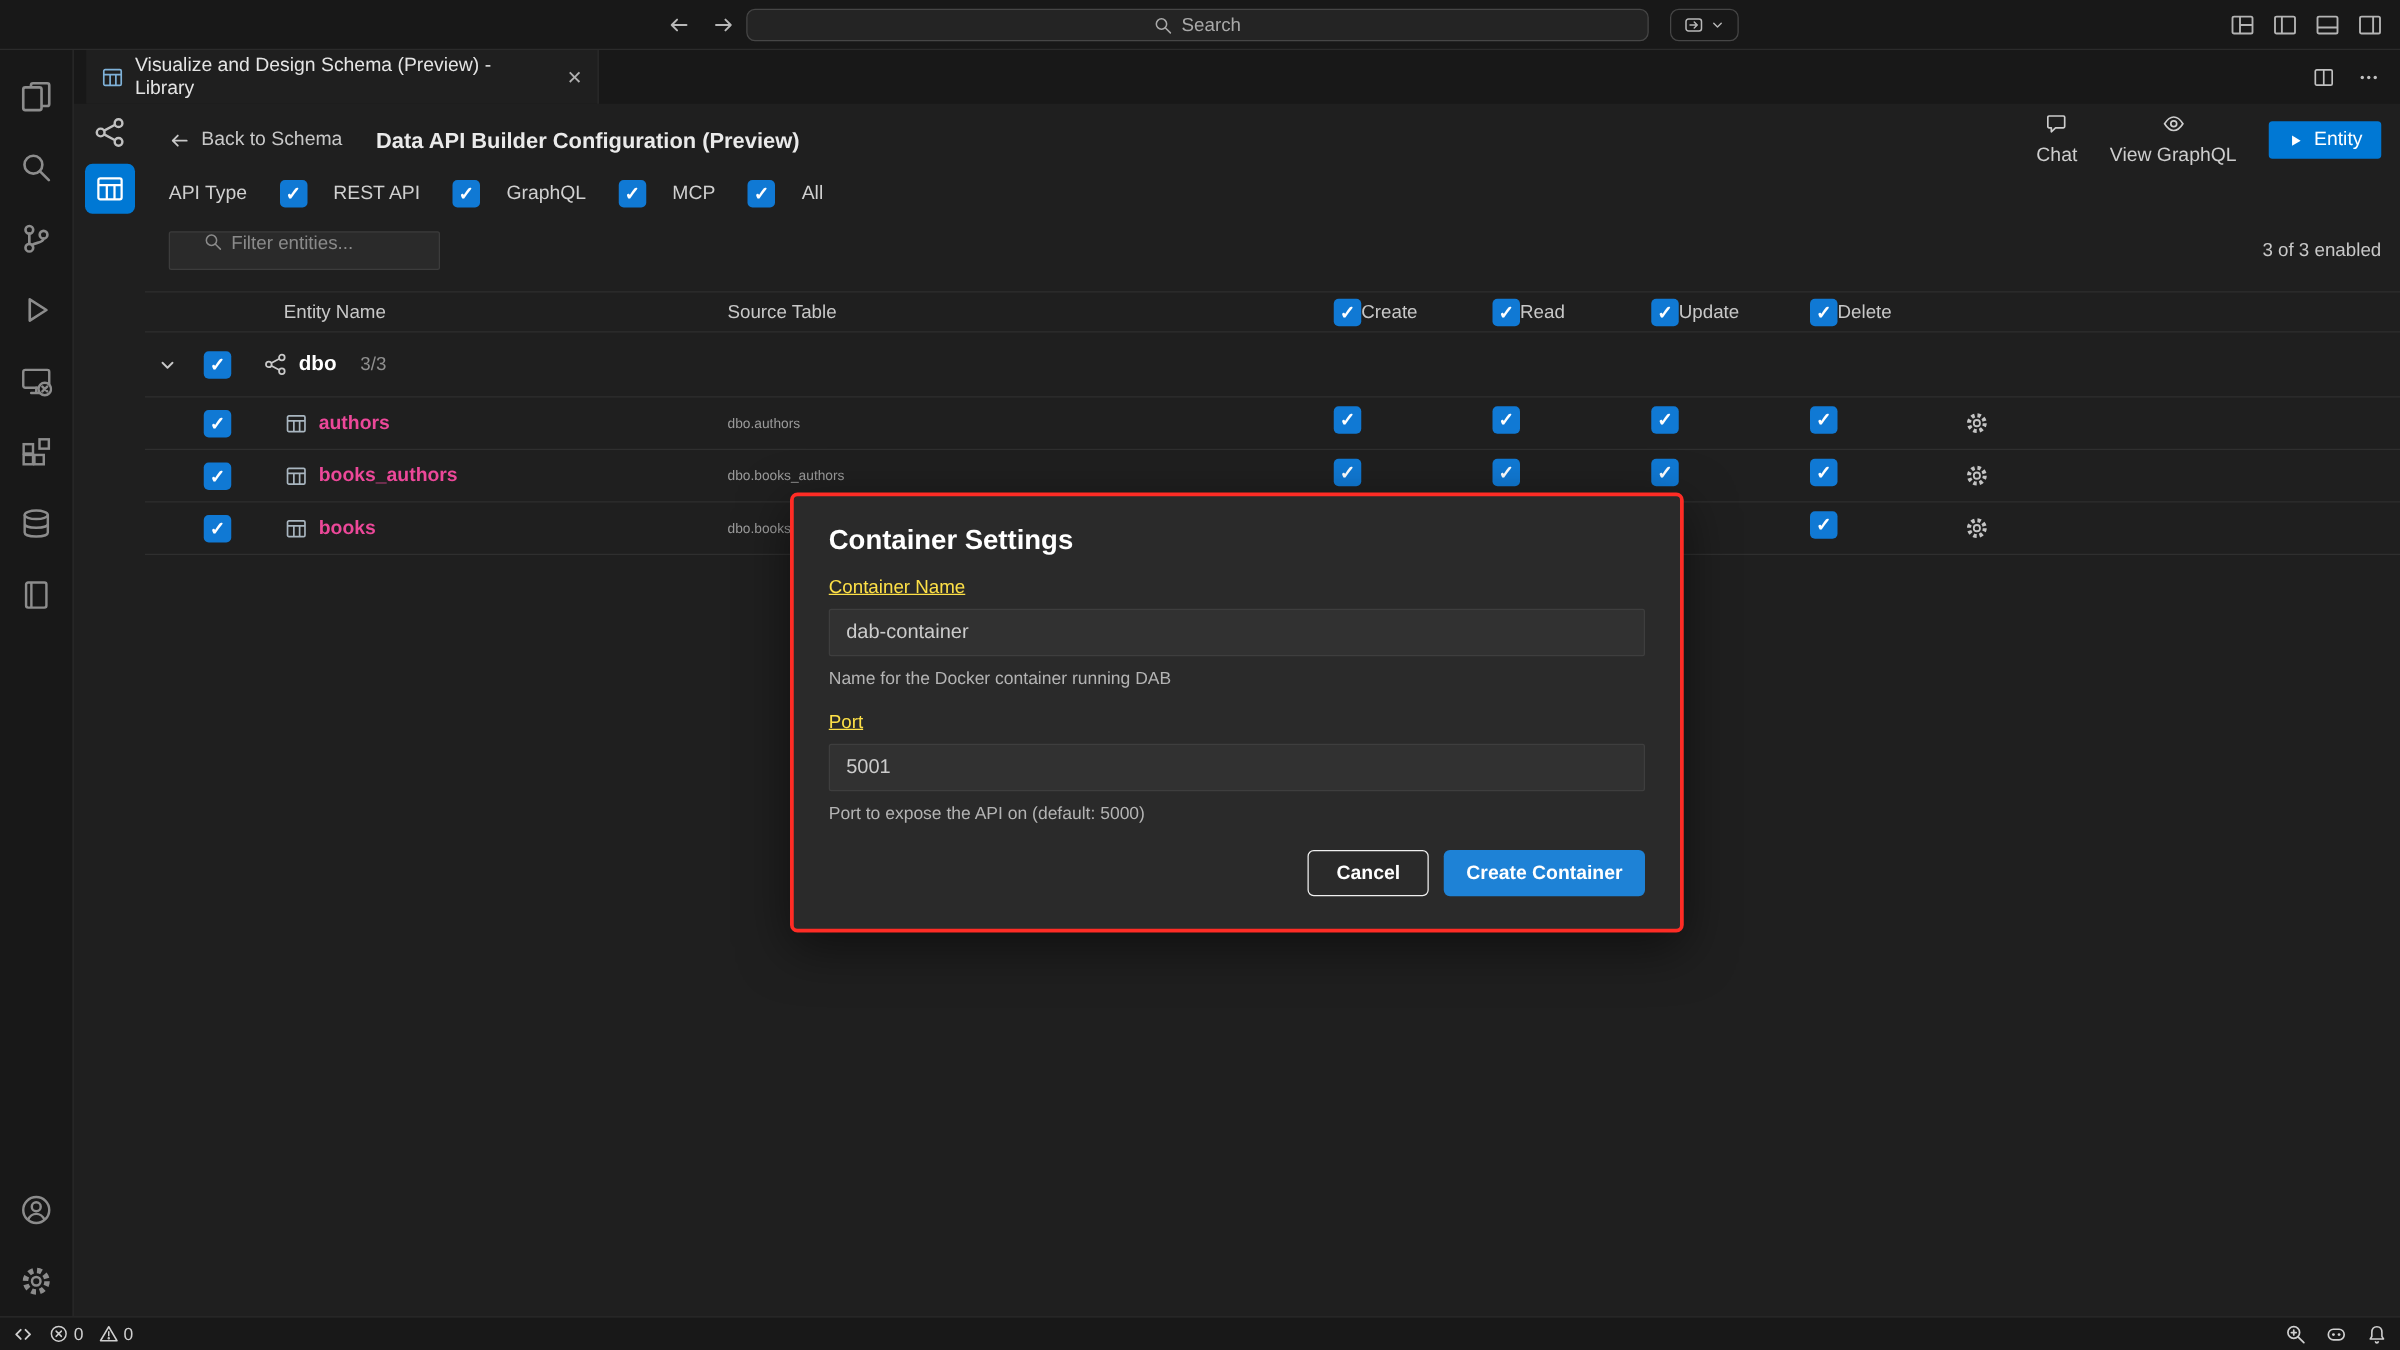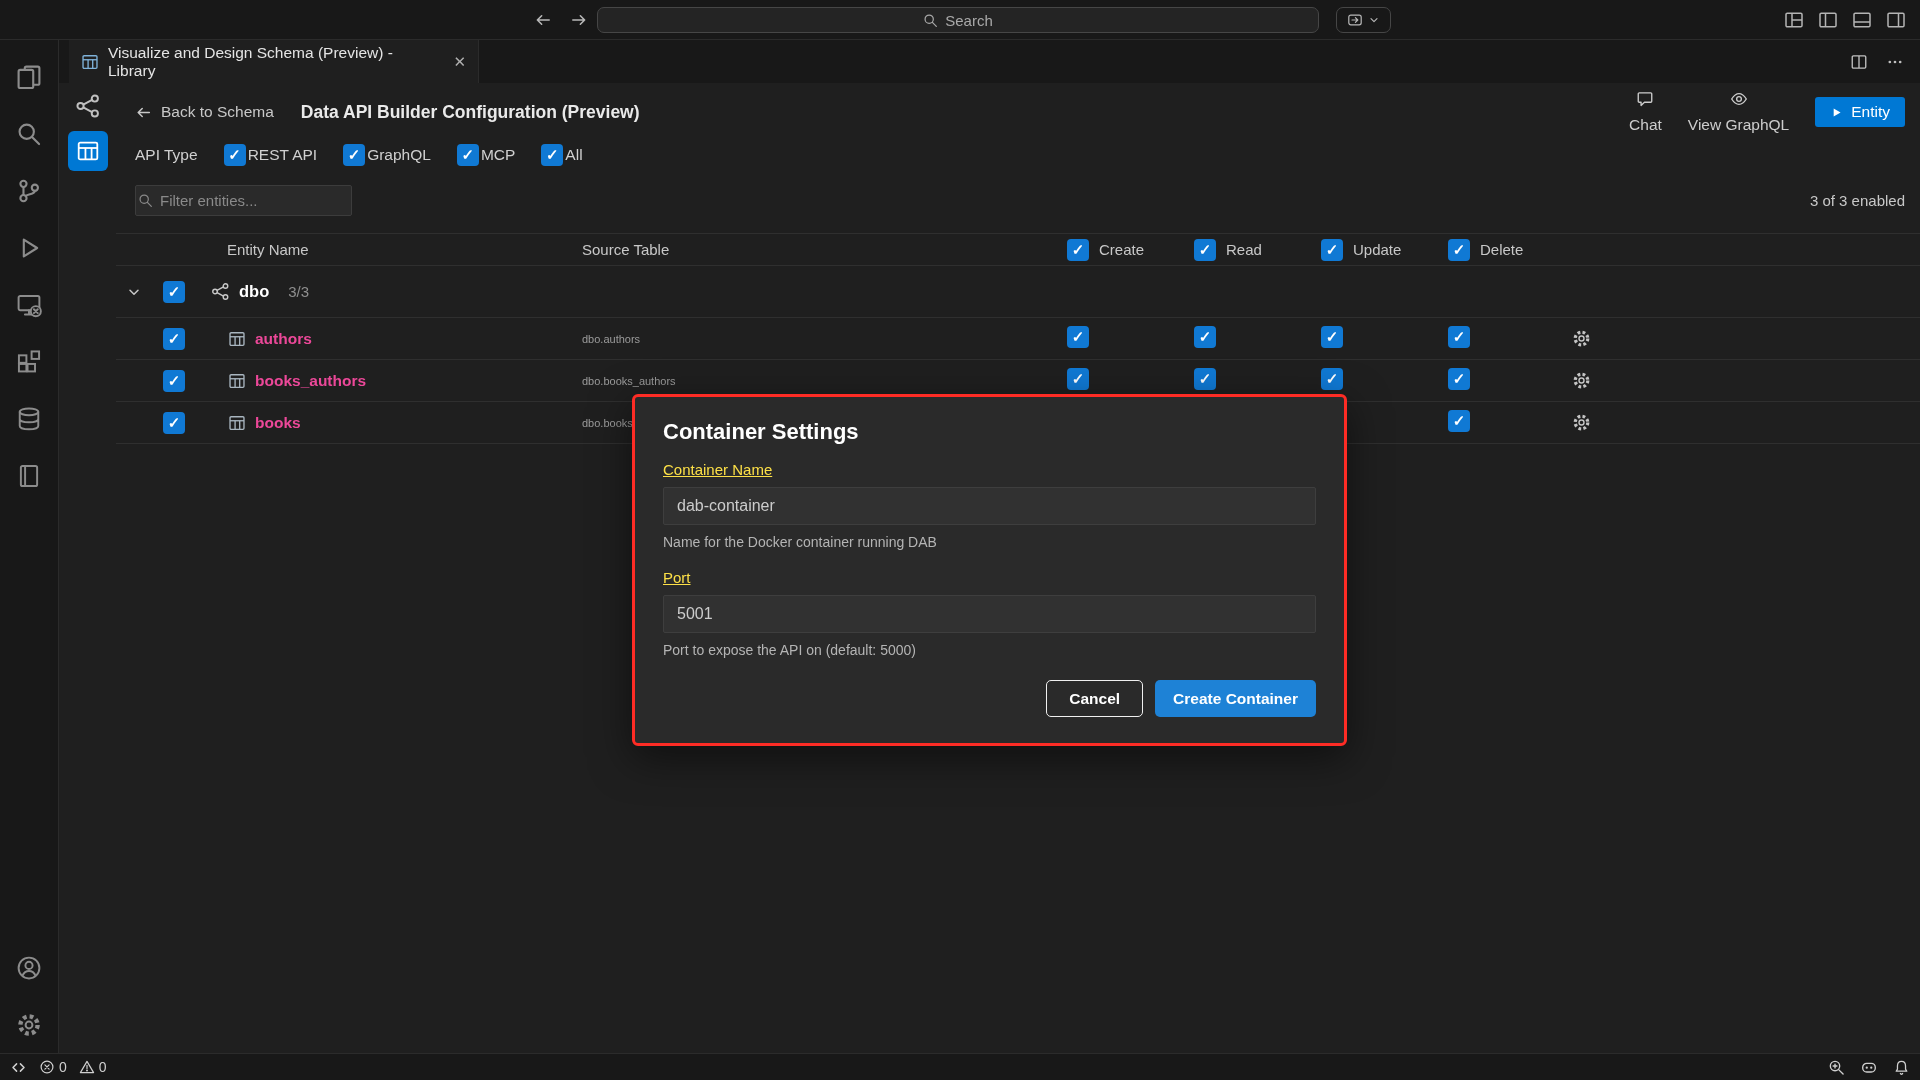--- a/index.html
+++ b/index.html
@@ -42,40 +42,40 @@
 
   .page-header { position:absolute; top:12px; left:0; right:15px; height:34px; display:flex; align-items:center; padding-left:19px; }
   .back-link { display:flex; align-items:center; gap:9px; color:#c8c8c8; font-size:15.5px; cursor:pointer; }
   .page-title { margin-left:27px; font-size:17.5px; font-weight:700; color:#eaeaea; }
   .header-actions { margin-left:auto; display:flex; align-items:center; gap:26px; }
   .hdr-btn { display:flex; align-items:center; gap:8px; color:#cdcdcd; font-size:15.5px; cursor:pointer;flex-direction:column; }
   .deploy-btn { height:30px; padding:0 15px; background:#0078d4; color:#ffffff; border:none; border-radius:3px;
     display:flex; align-items:center; gap:8px; font-size:15.5px; font-family:inherit; cursor:pointer; }
 
   .filters-row { position:absolute; top:61px; left:19px; display:flex; align-items:center; gap:26px; font-size:15.5px; color:#d0d0d0; }
-  .filter-opt { display:flex; align-items:center; gap:2px; cursor:pointer; }
+  .filter-opt { display:flex; align-items:center; gap:21px; cursor:pointer; }
 
   .cb { width:22px; height:22px; border-radius:4px; background:#1079d4; position:relative; display:inline-block; flex:none; cursor:pointer; }
   .cb::after { content:"✓"; position:absolute; inset:0; display:flex; align-items:center; justify-content:center;
     color:#ffffff; font-size:15px; font-weight:700; }
 
   .entity-toolbar { position:absolute; top:102px; left:19px; right:15px; height:32px; }
   .filter-box { width:217px; height:31px; background:#2a2a2a; border:1px solid #3c3c3c; border-radius:2px;
-    display:flex; align-items:center; padding:0 2px; gap:7px; color:#8a8a8a; }
+    display:flex; align-items:flex-start; padding:0 27px; gap:7px; color:#8a8a8a; }
   .filter-box input { flex:1; background:transparent; border:none; outline:none; color:#cccccc;
     font-size:15px; font-family:inherit; }
   .filter-box input::placeholder { color:#8a8a8a; }
   .enabled-summary { position:absolute; right:0; top:7px; color:#c8c8c8; font-size:15px; }
 
   
   .table { position:absolute; top:150px; left:0; right:0; }
   .trow { display:grid; grid-template-columns:36px 44px 386px 478px 127px 127px 127px 120px 1fr; align-items:center; }
   .thead { height:33px; border-top:1px solid #2f2f2f; border-bottom:1px solid #2f2f2f; color:#c8c8c8; font-size:15px; }
   .col-entity-h { padding-left:31px; }
-  .crud-h { display:flex; align-items:center; gap:10px; padding-left:7px; }
+  .crud-h { display:flex; align-items:center; gap:0; padding-left:7px; }
   .cb-cell { display:flex; justify-content:center; }
   .group-row { height:52px; border-bottom:1px solid #2f2f2f; }
   .chev-cell { display:flex; justify-content:center; color:#c8c8c8; cursor:pointer; }
   .group-name { display:flex; align-items:center; gap:9px; padding-left:15px; color:#c8c8c8; }
   .group-name b { color:#ffffff; font-size:16.5px; }
   .group-count { margin-left:10px; color:#8f8f8f; font-size:15px; }
   .entity-row { height:42px; border-bottom:1px solid #2f2f2f; }
   .ename { display:flex; align-items:center; gap:9px; padding-left:32px; font-weight:700; color:#ec4899; font-size:15.5px; }
   .ename .eicon { color:#a9b6c0; display:flex; }
   .esource { color:#9b9b9b; font-size:11px; }

